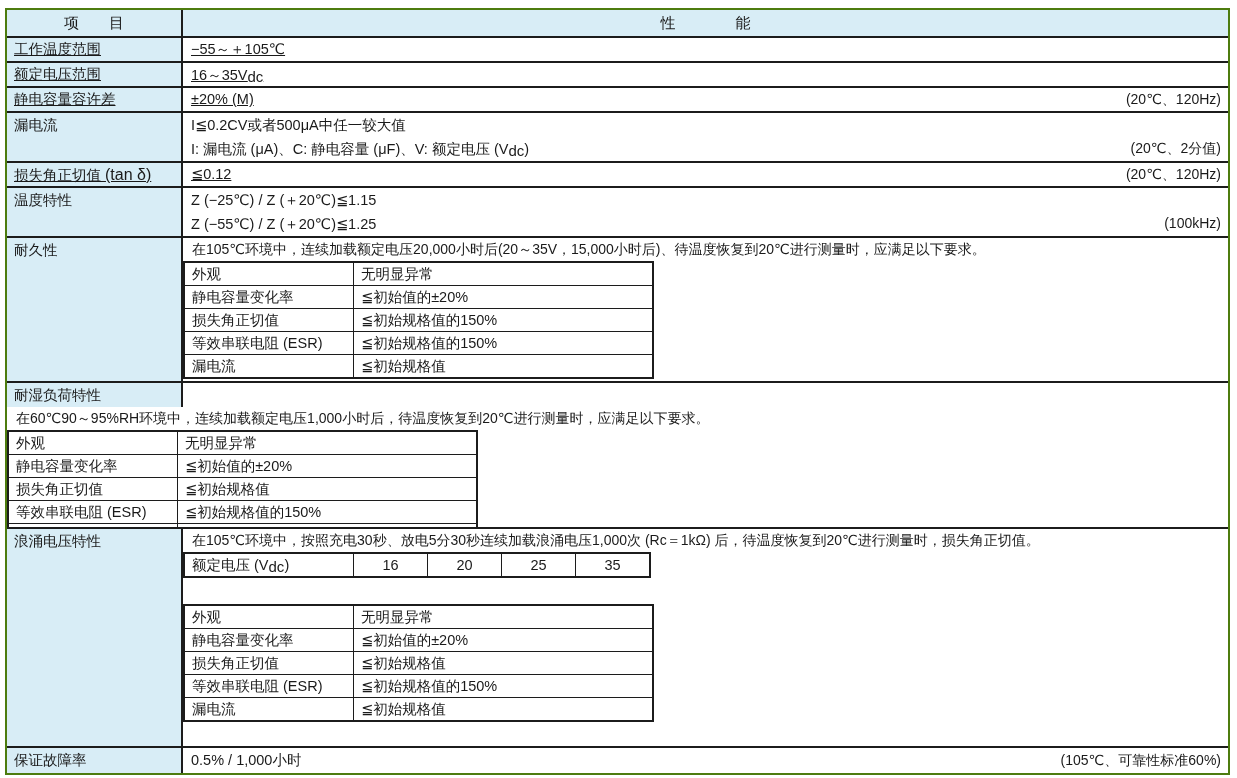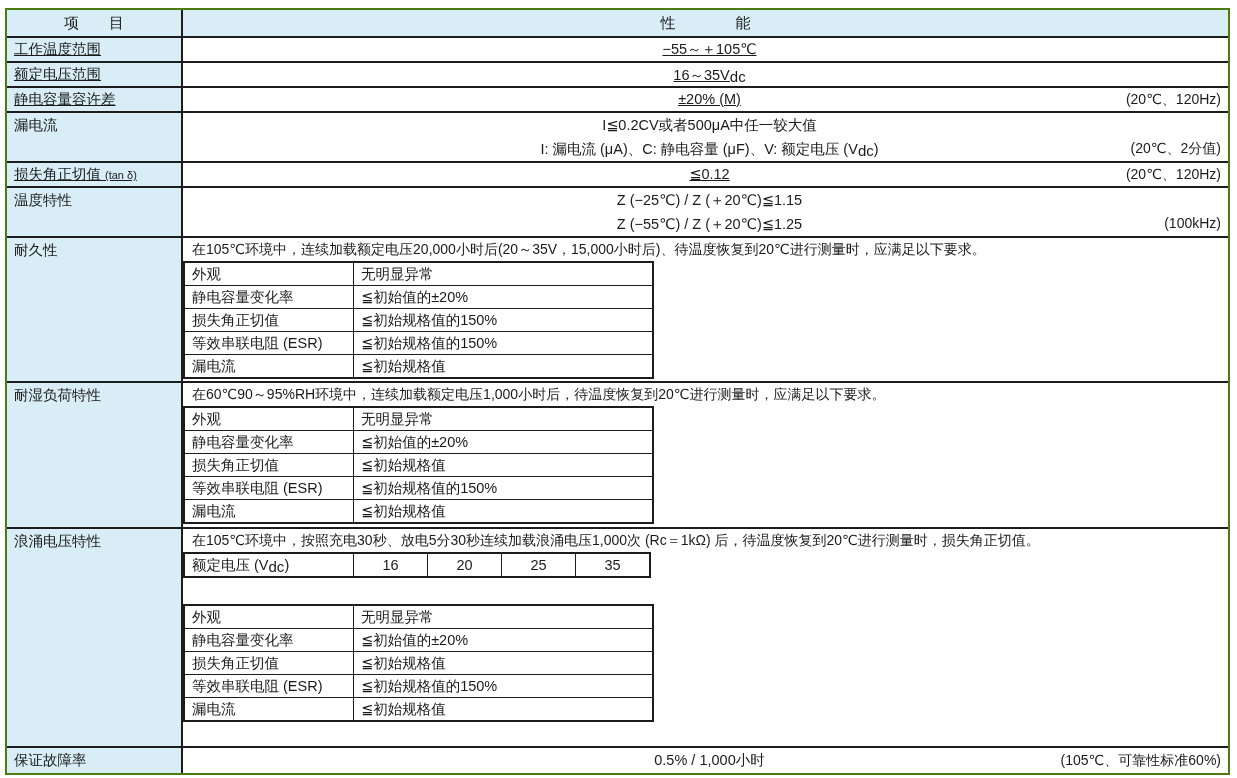--- a/index.html
+++ b/index.html
@@ -20,32 +20,32 @@
     border-right:2px solid #1c1c1c;
     font-size:14.5px;padding:0 0 0 7px;
   }
   .perf-cell{flex:1;position:relative;padding:0;background:#fff;overflow:hidden;}
   .header-row{height:26px;}
   .header-row .cell{background:#d8edf6;text-align:center;line-height:26px;
     font-size:15px;padding:0;}
   .h23{height:23px;text-decoration:underline;}
   .h48{height:48px;}
   .h143{height:143px;}
-  .h144{height:144px;}
+  .h144{height:144px;flex-direction:column;}
   .h217{height:217px;}
   .h25{height:25px;}
   .lh23{line-height:23px;}
   .lh24{line-height:24px;}
   .lh25{line-height:25px;}
-  .val{padding-left:8px;font-size:14.5px;text-align:center;}
+  .val{padding-left:8px;font-size:14.5px;}
   .label-top{line-height:24px;}
   .cond{position:absolute;right:7px;font-size:14px;white-space:nowrap;}
   .cond-center{top:0;}
   .cond-bottom{bottom:0;line-height:25px;}
-  .paren-small{font-size:11px;}
+  .paren-small{font-size:16px;}
   .sub-dc{font-size:15px;position:relative;bottom:-2px;letter-spacing:0;}
   .intro{line-height:23px;padding-left:9px;font-size:14px;white-space:nowrap;}
   table.sub{border-collapse:collapse;border:2px solid #1c1c1c;margin:0;}
   table.sub td{
     border:1px solid #1c1c1c;height:22px;padding:0 7px;
     font-size:14.5px;white-space:nowrap;
   }
   table.sub td.c1{width:154px;}
   table.sub td.c2{width:284px;}
   table.sub td.cv{width:59px;text-align:center;}

